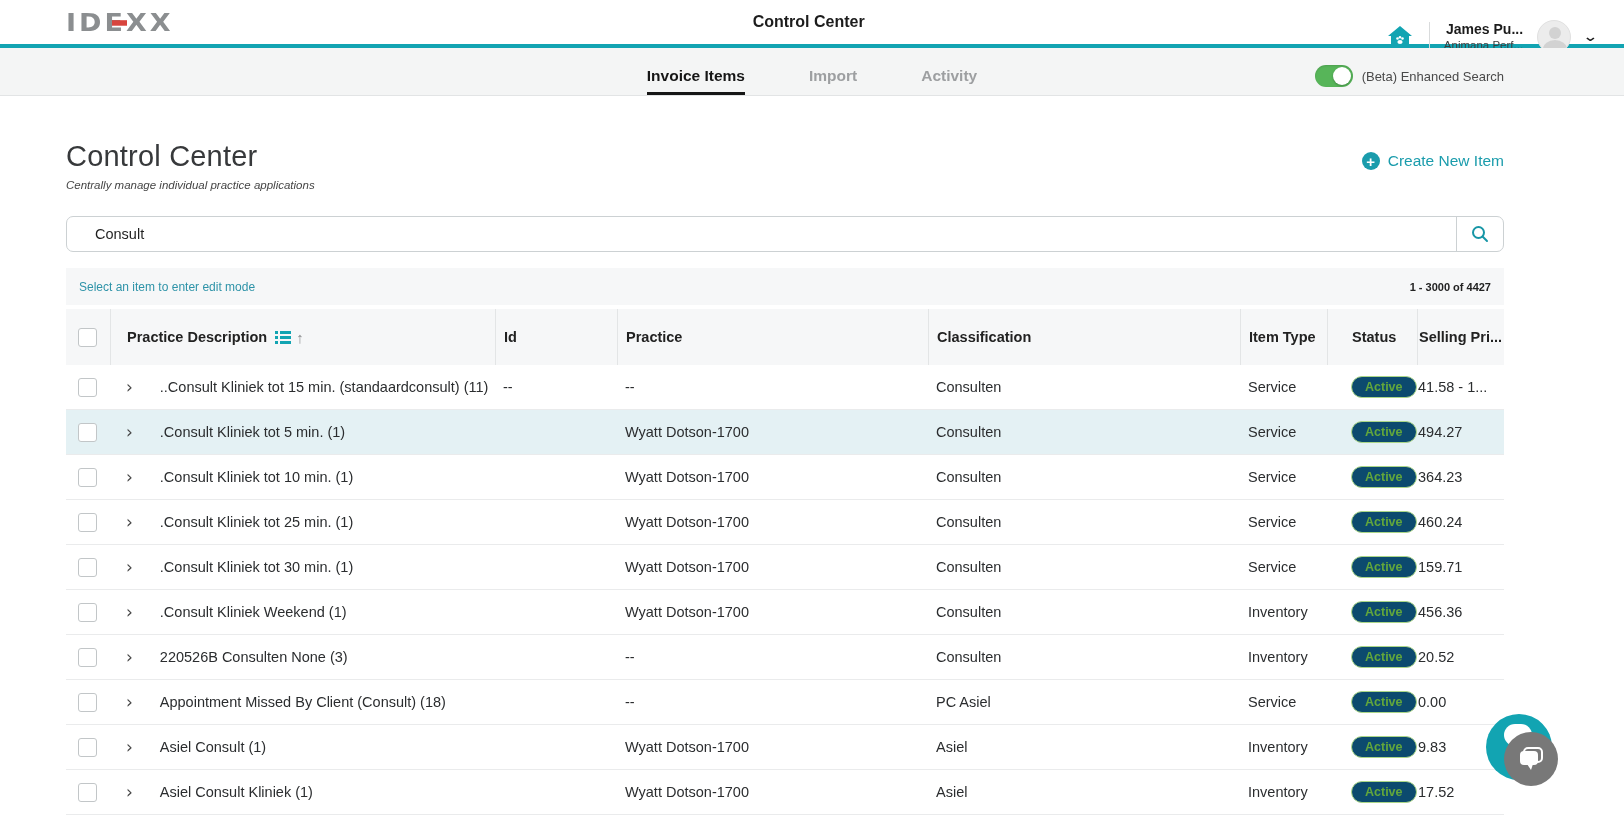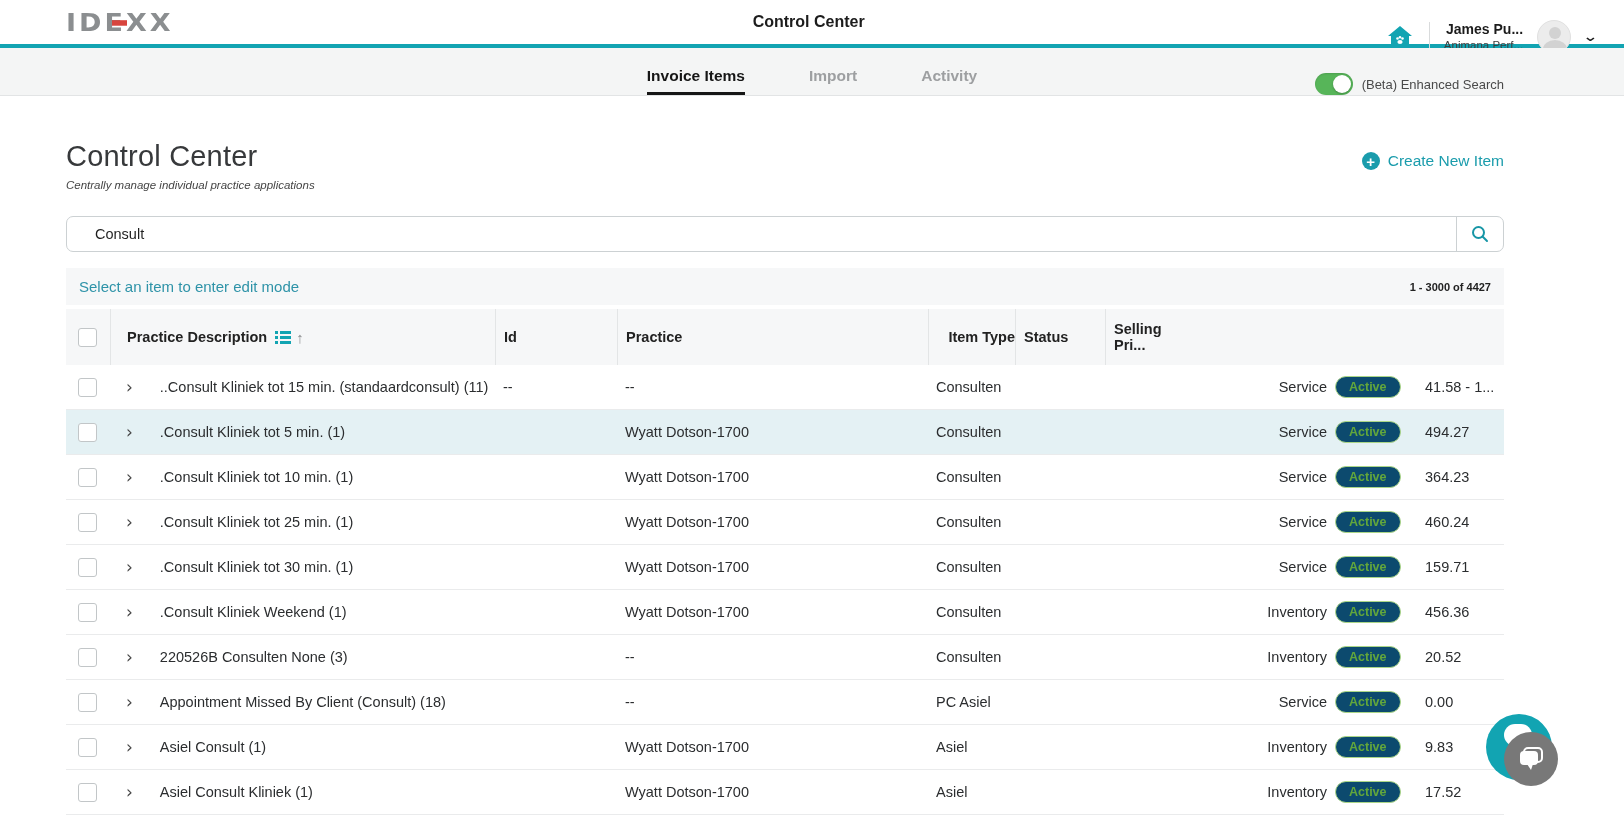--- a/index.html
+++ b/index.html
@@ -30,21 +30,21 @@
     border-radius:50%; background:#d2d2d2; }
   .chev-down { font-size: 13px; color: #1c1c1c; font-weight: 700; transform: scaleX(1.4); }
 
   
   .tabbar { height: 48px; background: #f4f5f5; border-bottom: 1px solid #e2e4e5;
     display: flex; align-items: stretch; justify-content: center; position: relative; }
   .tabs { display: flex; gap: 64px; margin-top: 9px; }
   .tab { display: flex; align-items: center; font-size: 15.5px; font-weight: 700;
     color: #9d9fa1; cursor: pointer; border-bottom: 3px solid transparent; padding-top: 2px; }
   .tab.active { color: #161616; border-bottom-color: #161616; }
-  .toggle-wrap { position: absolute; right: 120px; top: 12px; height: 48px;
+  .toggle-wrap { position: absolute; right: 120px; top: 4px; height: 48px;
     display: flex; align-items: center; gap: 9px; }
   .toggle { width: 38px; height: 22px; border-radius: 11px; background: #57b559;
     position: relative; cursor: pointer; box-shadow: inset 0 1px 2px rgba(0,0,0,.12); }
   .toggle .knob { position: absolute; right: 2px; top: 2px; width: 18px; height: 18px;
     border-radius: 50%; background: #fff; box-shadow: 0 1px 2px rgba(0,0,0,.25); }
   .toggle-label { font-size: 13px; color: #4a4a4a; }
 
   
   .main { width: 1438px; margin-left: 66px; }
   .title-row { display: flex; justify-content: space-between; align-items: flex-start;
@@ -61,36 +61,36 @@
   .searchbar { margin-top: 25px; height: 36px; border: 1px solid #ccd1d3;
     border-radius: 7px; display: flex; align-items: stretch; background: #fff; padding-left: 12px; }
   .search-input { flex: 1; border: none; outline: none; padding: 0 16px; font-size: 14.5px;
     color: #1f1f1f; background: transparent; font-family: inherit; border-radius: 7px 0 0 7px; }
   .search-btn { width: 47px; border-left: 1px solid #ccd1d3; display: flex;
     align-items: center; justify-content: center; cursor: pointer; border-radius: 0 7px 7px 0; }
 
   
   .toolbar { margin-top: 16px; height: 37px; background: #f6f7f8; display: flex;
     align-items: center; justify-content: space-between; padding: 0 13px; }
-  .edit-mode-link { color: #2e93a8; font-size: 15px; cursor: pointer; }
+  .edit-mode-link { color: #2e93a8; font-size: 12px; cursor: pointer; }
   .result-count { font-size: 11px; font-weight: 600; color: #222; }
 
   
   .thead { margin-top: 4px; height: 56px; background: #f6f7f8; display: flex;
     align-items: center; font-weight: 700; font-size: 14.5px; color: #222; }
   .thead .cell { height: 100%; display: flex; align-items: center; }
   .thead .cell + .cell { border-left: 1px solid #e3e5e6; }
   .col-check   { width: 44px;  padding-left: 12px; }
   .col-desc    { width: 385px; padding-left: 16px; }
   .col-id      { width: 122px; padding-left: 8px; }
   .col-practice{ width: 311px; padding-left: 8px; }
   .col-class   { width: 312px; padding-left: 8px; }
-  .col-type    { width: 87px;  padding-left: 8px; justify-content: flex-end; }
-  .col-status  { width: 90px;  padding-left: 8px; }
-  .col-price   { width: 87px;  padding-left: 8px; }
+  .col-type    { width: 87px;  padding-left: 8px; }
+  .col-status  { width: 90px;  padding-left: 24px; }
+  .col-price   { width: 87px;  padding-left: 1px; }
   .checkbox { width: 19px; height: 19px; border: 1px solid #c2c6c8; border-radius: 3px;
     background: #fff; cursor: pointer; flex: none; }
   .sort-icons { display: flex; align-items: center; gap: 5px; margin-left: 8px; }
   .arrow-up { color: #8d8f91; font-size: 15px; font-weight: 400; }
 
   .tbody .trow { height: 45px; display: flex; align-items: center;
     border-bottom: 1px solid #eaebec; font-size: 14.5px; color: #2b2d2f; background: #fff; }
   .tbody .trow.highlighted { background: #e4f1f4; }
   .trow .cell { display: flex; align-items: center; overflow: hidden; white-space: nowrap; }
   .expander { color: #4a4a4a; font-size: 17px; margin-right: 27px; cursor: pointer;
@@ -196,20 +196,23 @@
         </svg>
         <span class="arrow-up">↑</span>
       </span>
     </div>
     <div class="cell col-id">
       <span>Id</span>
     </div>
     <div class="cell col-practice">
       <span>Practice</span>
     </div>
+    <div class="cell col-class">
+      <span>Classification</span>
+    </div>
     <div class="cell col-type">
       <span>Item Type</span>
     </div>
     <div class="cell col-status">
       <span>Status</span>
     </div>
     <div class="cell col-price">
       <span>Selling Pri...</span>
     </div>
   </div>

